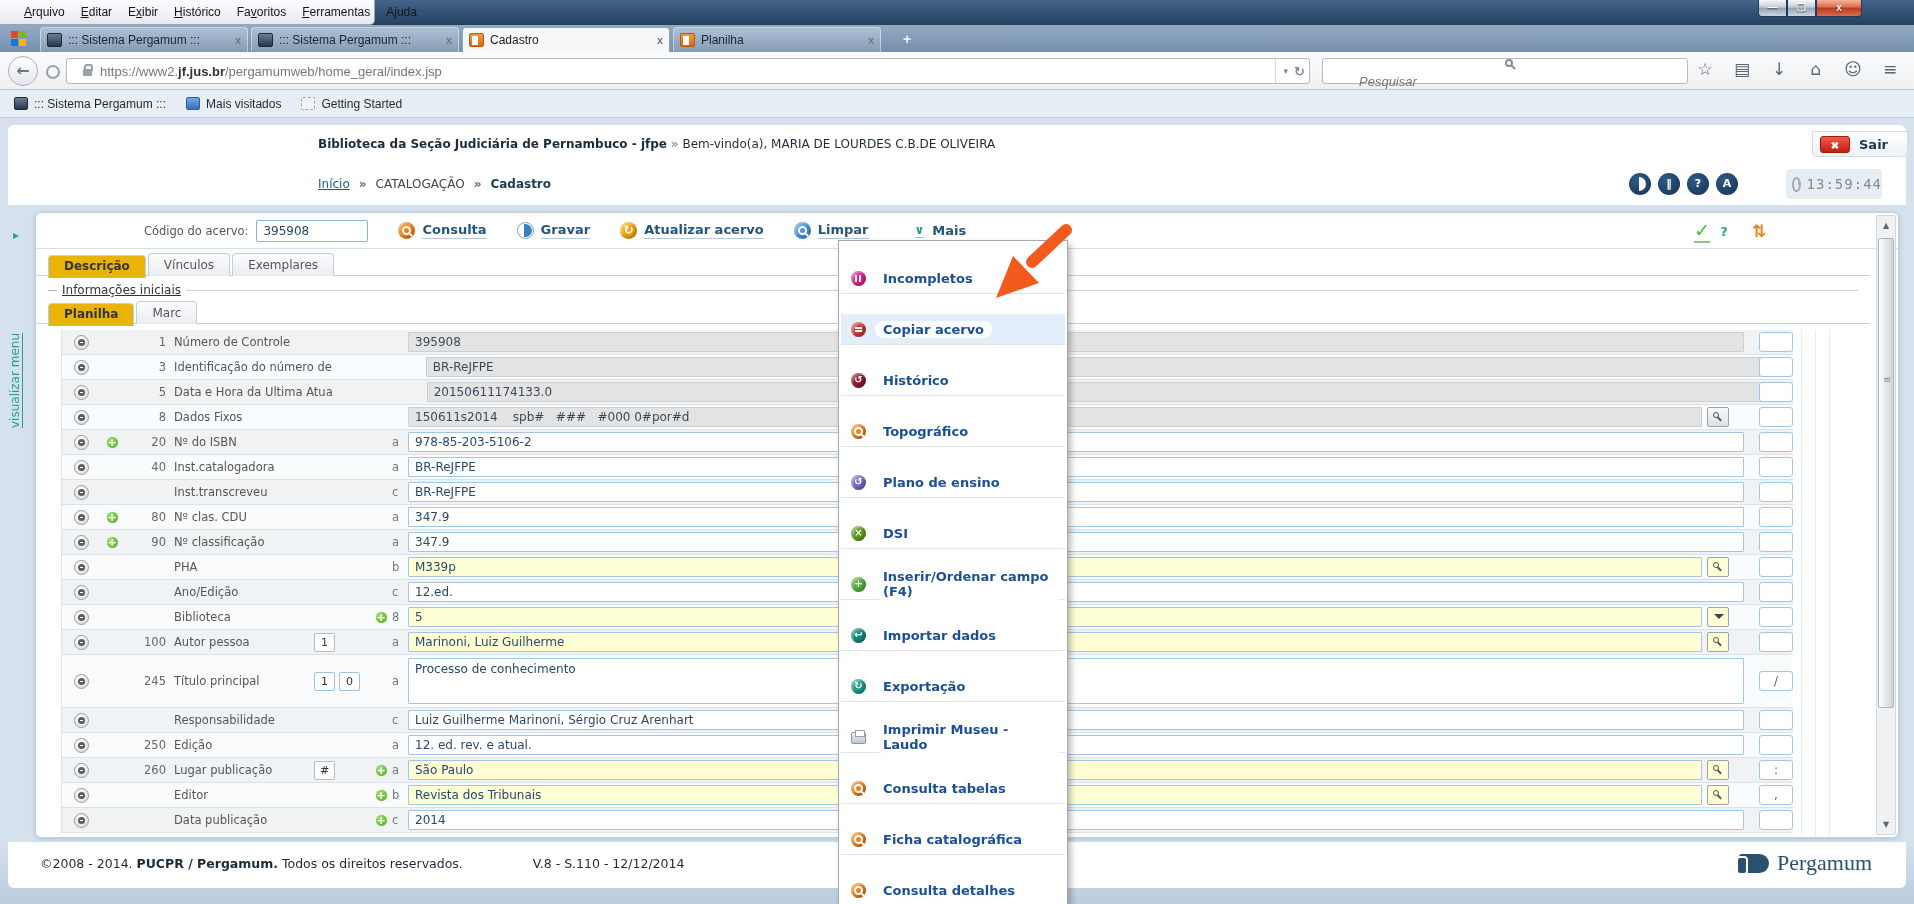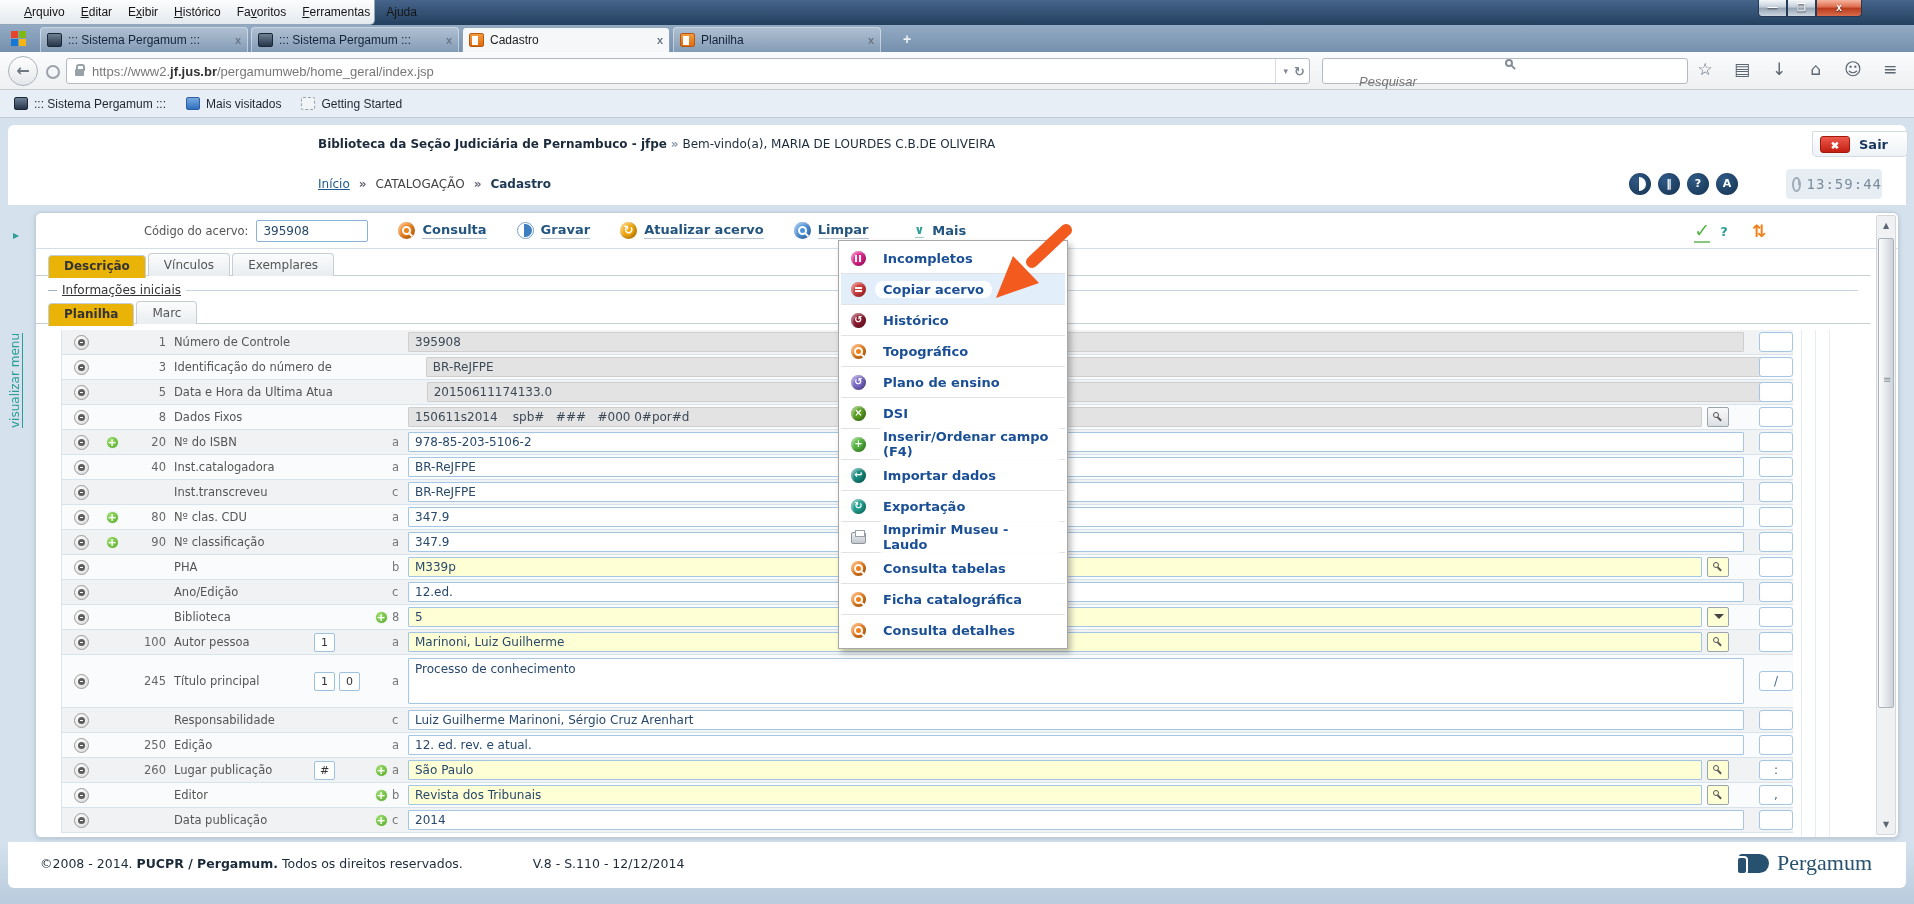--- a/index.html
+++ b/index.html
@@ -52,21 +52,21 @@
 
   
   .navbar { position:absolute; left:0; top:52px; right:0; height:38px;
     background:linear-gradient(#fafbfc,#eef0f2); border-bottom:1px solid #c6cbd1; }
   .backbtn { position:absolute; left:8px; top:4px; width:30px; height:30px; border-radius:50%;
     border:1px solid #aab2ba; background:linear-gradient(#fefefe,#e4e7ea);
     color:#6d7681; font:bold 16px "DejaVu Sans",sans-serif; text-align:center; line-height:28px; }
   .shield { position:absolute; left:46px; top:13px; width:14px; height:14px; border-radius:50%;
     border:2px solid #9aa2ab; }
   .urlbar { position:absolute; left:66px; top:6px; width:1244px; height:26px; background:#fff;
-    border:1px solid #b4bac1; border-radius:3px; display:flex; align-items:center; padding-left:8px; }
+    border:1px solid #b4bac1; border-radius:3px; display:flex; align-items:center; padding-left:16px; }
   .lock { width:9px; height:7px; background:#98a0a8; border-radius:1px; position:relative; margin:3px 8px 0 0; }
   .lock::before { content:""; position:absolute; top:-5px; left:1px; width:5px; height:5px;
     border:2px solid #98a0a8; border-bottom:none; border-radius:3px 3px 0 0; }
   .url-text { font:13px "Liberation Sans",sans-serif; color:#777; }
   .url-text b { color:#333; font-weight:bold; }
   .url-right { position:absolute; right:4px; top:0; height:24px; display:flex; align-items:center; gap:6px;
     border-left:1px solid #d7dbdf; padding-left:8px; color:#7d8692; }
   .drop-arrow { font-size:9px; }
   .reload { font:bold 13px "DejaVu Sans",sans-serif; }
   .searchbox { position:absolute; left:1322px; top:6px; width:366px; height:26px; background:#fff;
@@ -225,21 +225,21 @@
   .sbtn { position:absolute; left:1px; width:16px; height:17px; text-align:center;
     font:8px "DejaVu Sans",sans-serif; color:#5d6772; line-height:17px; }
   .sthumb { position:absolute; left:1px; top:22px; width:16px; height:470px; border:1px solid #aab2ba;
     border-radius:2px; background:linear-gradient(90deg,#fdfdfd,#cdd3d9); }
   .sthumb::after { content:"≡"; position:absolute; left:4px; top:135px; color:#8b949d; font-size:10px; }
 
   
   .popmenu { position:absolute; left:838px; top:122px; width:230px; background:#fff;
     border:1px solid #a8a8a8; box-shadow:3px 4px 6px rgba(60,60,60,.35); padding:2px; z-index:50; }
   .pitem { height:31px; display:flex; align-items:center; gap:9px; padding-left:10px;
-    border-bottom:1px solid #e2e2e2; background:#fff; }
+    border-bottom:1px solid #e2e2e2; background:#fff;margin-top:20px; }
   .pitem:last-child { border-bottom:none; }
   .pitem.hl { background:#e2eefa; }
   .pitem .plabel { font:bold 13px "DejaVu Sans",sans-serif; color:#1a4f96;
     background:rgba(255,255,255,.92); padding:1px 8px; border-radius:8px; }
   .mi { width:15px; height:15px; border-radius:50%; position:relative; flex:0 0 15px;
     box-shadow:inset -2px -2px 3px rgba(0,0,0,.28), inset 2px 2px 2px rgba(255,255,255,.4);
     color:#fff; font:bold 10px "DejaVu Sans",sans-serif; text-align:center; line-height:14px; }
   .mi.gl-pause::after { content:""; position:absolute; left:4px; top:4px; width:2px; height:7px;
     background:#fff; box-shadow:4px 0 0 #fff; }
   .mi.gl-bars::after { content:""; position:absolute; left:4px; top:5px; width:7px; height:2px;

